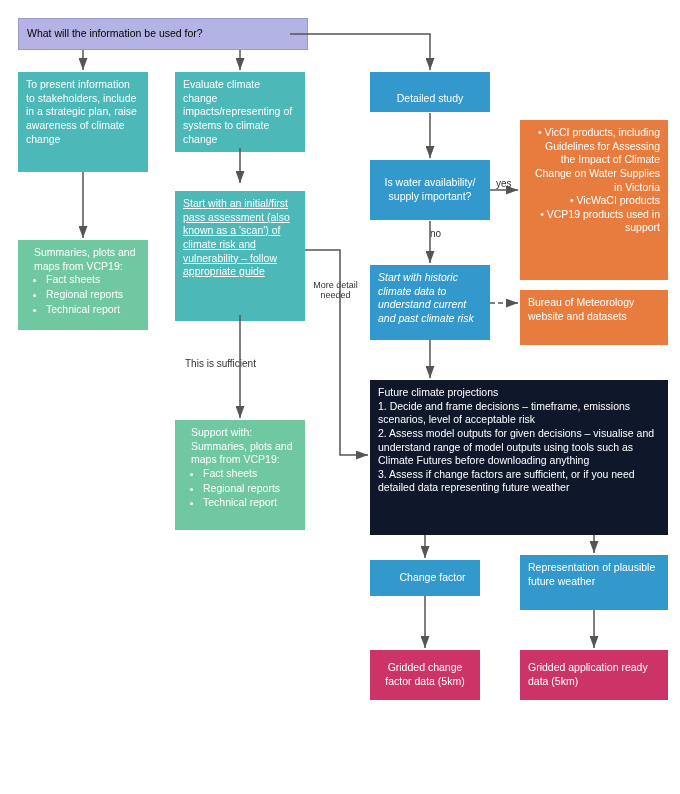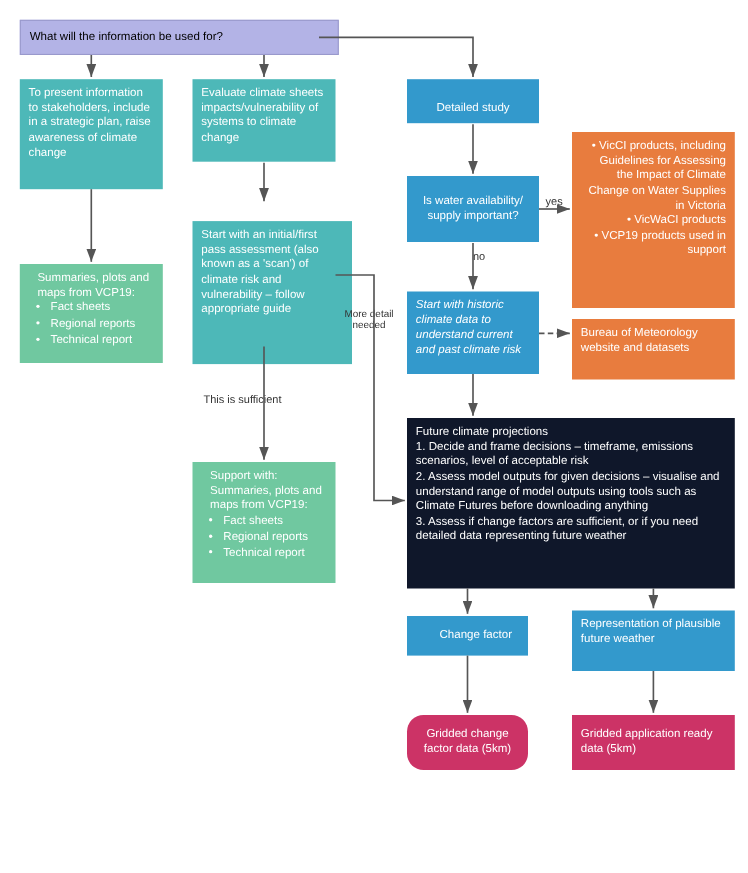--- a/index.html
+++ b/index.html
@@ -64,24 +64,24 @@
   <div class="box box-green" style="left:18px; top:240px; width:130px; min-height:90px;">
     <span>Summaries, plots and maps from VCP19:</span>
     <ul>
       <li>Fact sheets</li>
       <li>Regional reports</li>
       <li>Technical report</li>
     </ul>
   </div>
 
   <div class="box box-teal" style="left:175px; top:72px; width:130px; min-height:75px;">
-    <span>Evaluate climate sheets impacts/vulnerability of systems to climate change</span>
+    <span>Evaluate climate change impacts/representing of systems to climate change</span>
   </div>
 
-  <div class="box box-teal" style="left:175px; top:201px; width:145px; min-height:130px;">
+  <div class="box box-teal" style="left:175px; top:191px; width:130px; min-height:130px;text-decoration:underline;">
     <span>Start with an initial/first pass assessment (also known as a 'scan') of climate risk and vulnerability – follow appropriate guide</span>
   </div>
 
   <div class="label-text" style="left:185px; top:358px;">This is sufficient</div>
 
   <div class="box box-green" style="left:175px; top:420px; width:130px; min-height:110px;">
     <span>Support with: Summaries, plots and maps from VCP19:</span>
     <ul>
       <li>Fact sheets</li>
       <li>Regional reports</li>
@@ -125,21 +125,21 @@
   </div>
 
   <div class="box box-blue" style="left:370px; top:560px; width:110px; min-height:36px; display:flex; align-items:center; justify-content:center; text-align:center;padding-left:23px;">
     <span>Change factor</span>
   </div>
 
   <div class="box box-blue" style="left:520px; top:555px; width:148px; min-height:55px;">
     <span>Representation of plausible future weather</span>
   </div>
 
-  <div class="box box-pink" style="left:370px; top:650px; width:110px; min-height:50px; display:flex; align-items:center; justify-content:center; text-align:center;border-radius:15px;">
+  <div class="box box-pink" style="left:370px; top:650px; width:110px; min-height:50px; display:flex; align-items:center; justify-content:center; text-align:center;">
     <span>Gridded change factor data (5km)</span>
   </div>
 
   <div class="box box-pink" style="left:520px; top:650px; width:148px; min-height:50px; display:flex; align-items:center; justify-content:center; ">
     <span>Gridded application ready data (5km)</span>
   </div>
 
   <svg class="arrows-svg">
     <defs>
       <marker id="arrowhead" markerWidth="8" markerHeight="6" refX="8" refY="3" orient="auto">

